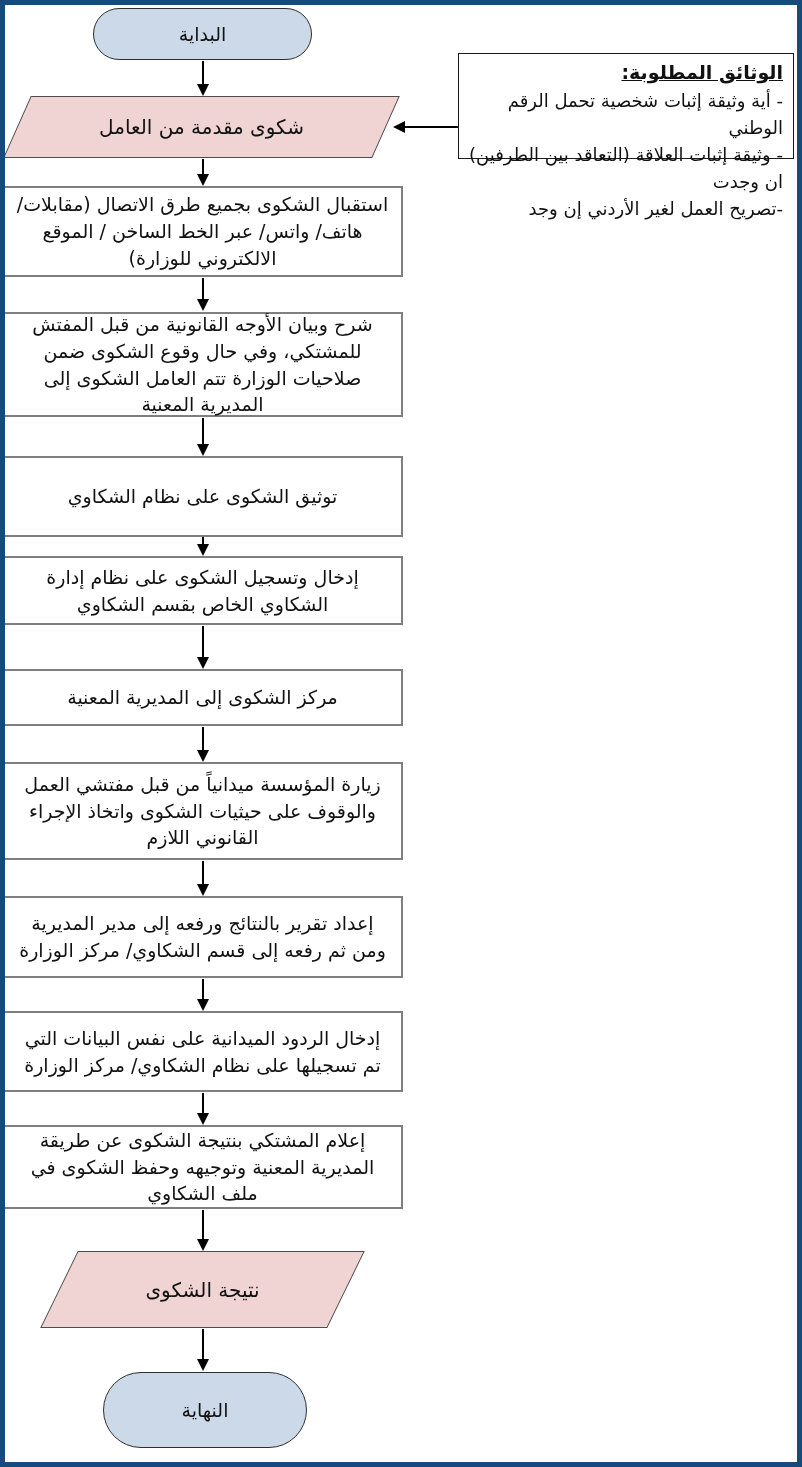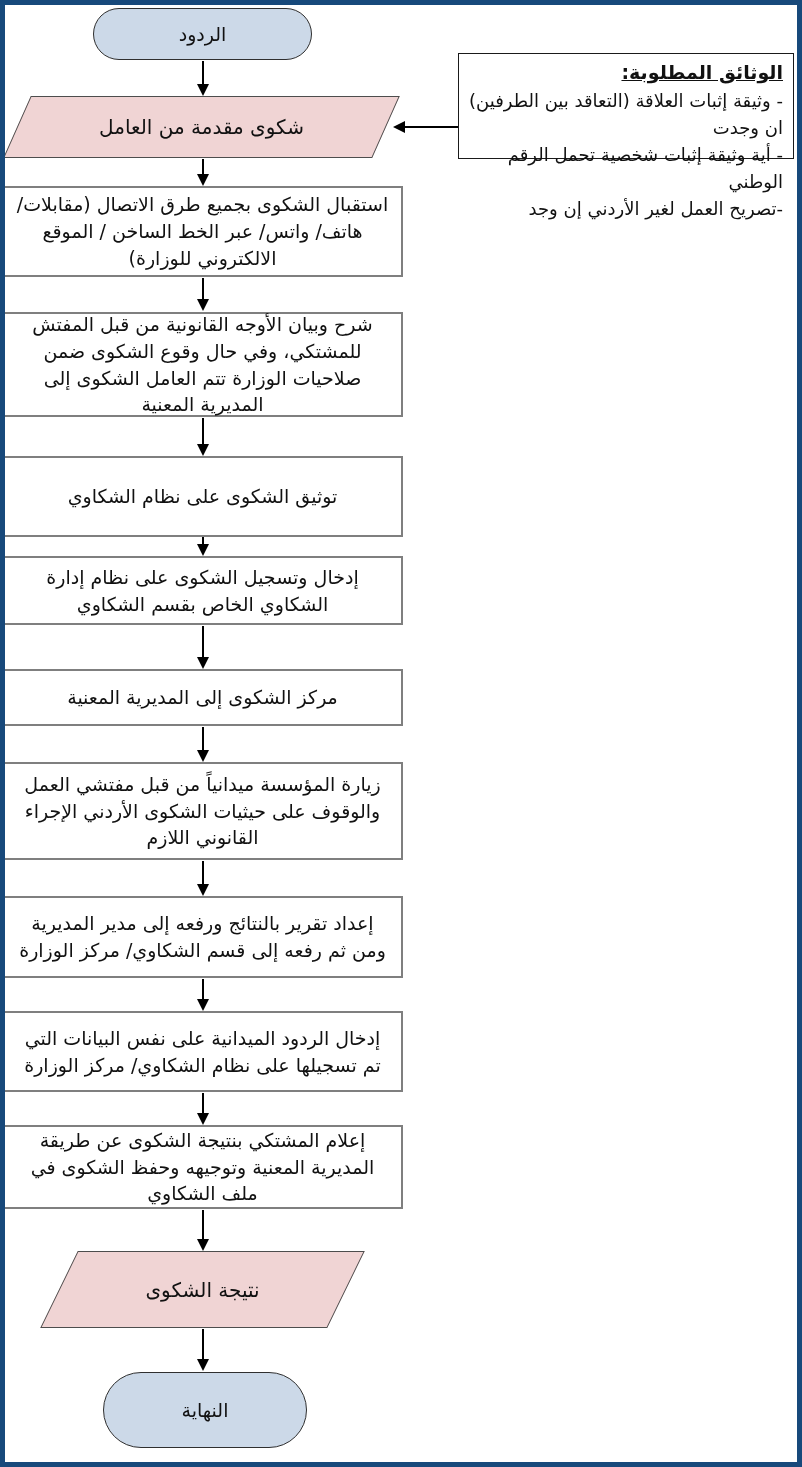--- a/index.html
+++ b/index.html
@@ -52,35 +52,35 @@
   .ha .shaft{position:absolute; left:11px; right:0; top:50%; height:1.6px; margin-top:-0.8px; background:var(--arrow);}
   .ha .head{position:absolute; left:0; top:50%; margin-top:-6.5px; width:0; height:0;
     border-top:6.5px solid transparent; border-bottom:6.5px solid transparent; border-right:12px solid var(--arrow);}
 </style>
 </head>
 <body>
 
 <div class="page">
   <div class="frame"></div>
 
-  <div class="node terminator" dir="rtl" style="left:93px; top:8px; width:219px; height:52px; border-radius:26px;">الردود</div>
+  <div class="node terminator" dir="rtl" style="left:93px; top:8px; width:219px; height:52px; border-radius:26px;">البداية</div>
 
   <div class="va" style="left:196px; top:61px; height:35px;">
     <span class="shaft"></span>
     <span class="head"></span>
   </div>
 
   <div class="para skew24" style="left:17px; top:96px; width:369px; height:62px;">
     <div class="para-label" dir="rtl">شكوى مقدمة من العامل</div>
   </div>
 
   <div class="note" dir="rtl" style="left:458px; top:53px; width:336px; height:106px;">
     <span class="note-title">الوثائق المطلوبة:</span>
+    <span class="note-line">- أية وثيقة إثبات شخصية تحمل الرقم الوطني</span>
     <span class="note-line">- وثيقة إثبات العلاقة (التعاقد بين الطرفين) ان وجدت</span>
-    <span class="note-line">- أية وثيقة إثبات شخصية تحمل الرقم الوطني</span>
     <span class="note-line">-تصريح العمل لغير الأردني إن وجد</span>
   </div>
 
   <div class="ha" style="left:393px; top:120px; width:65px;">
     <span class="shaft"></span>
     <span class="head"></span>
   </div>
 
   <div class="va" style="left:196px; top:159px; height:27px;">
     <span class="shaft"></span>
@@ -115,21 +115,21 @@
     <span class="head"></span>
   </div>
 
   <div class="node process" dir="rtl" style="left:2px; top:669px; width:401px; height:57px;">مركز الشكوى إلى المديرية المعنية</div>
 
   <div class="va" style="left:196px; top:727px; height:35px;">
     <span class="shaft"></span>
     <span class="head"></span>
   </div>
 
-  <div class="node process" dir="rtl" style="left:2px; top:762px; width:401px; height:98px;">زيارة المؤسسة ميدانياً من قبل مفتشي العمل والوقوف على حيثيات الشكوى الأردني الإجراء القانوني اللازم</div>
+  <div class="node process" dir="rtl" style="left:2px; top:762px; width:401px; height:98px;">زيارة المؤسسة ميدانياً من قبل مفتشي العمل والوقوف على حيثيات الشكوى واتخاذ الإجراء القانوني اللازم</div>
 
   <div class="va" style="left:196px; top:861px; height:35px;">
     <span class="shaft"></span>
     <span class="head"></span>
   </div>
 
   <div class="node process" dir="rtl" style="left:2px; top:896px; width:401px; height:82px;">إعداد تقرير بالنتائج ورفعه إلى مدير المديرية ومن ثم رفعه إلى قسم الشكاوي/ مركز الوزارة</div>
 
   <div class="va" style="left:196px; top:979px; height:32px;">
     <span class="shaft"></span>

